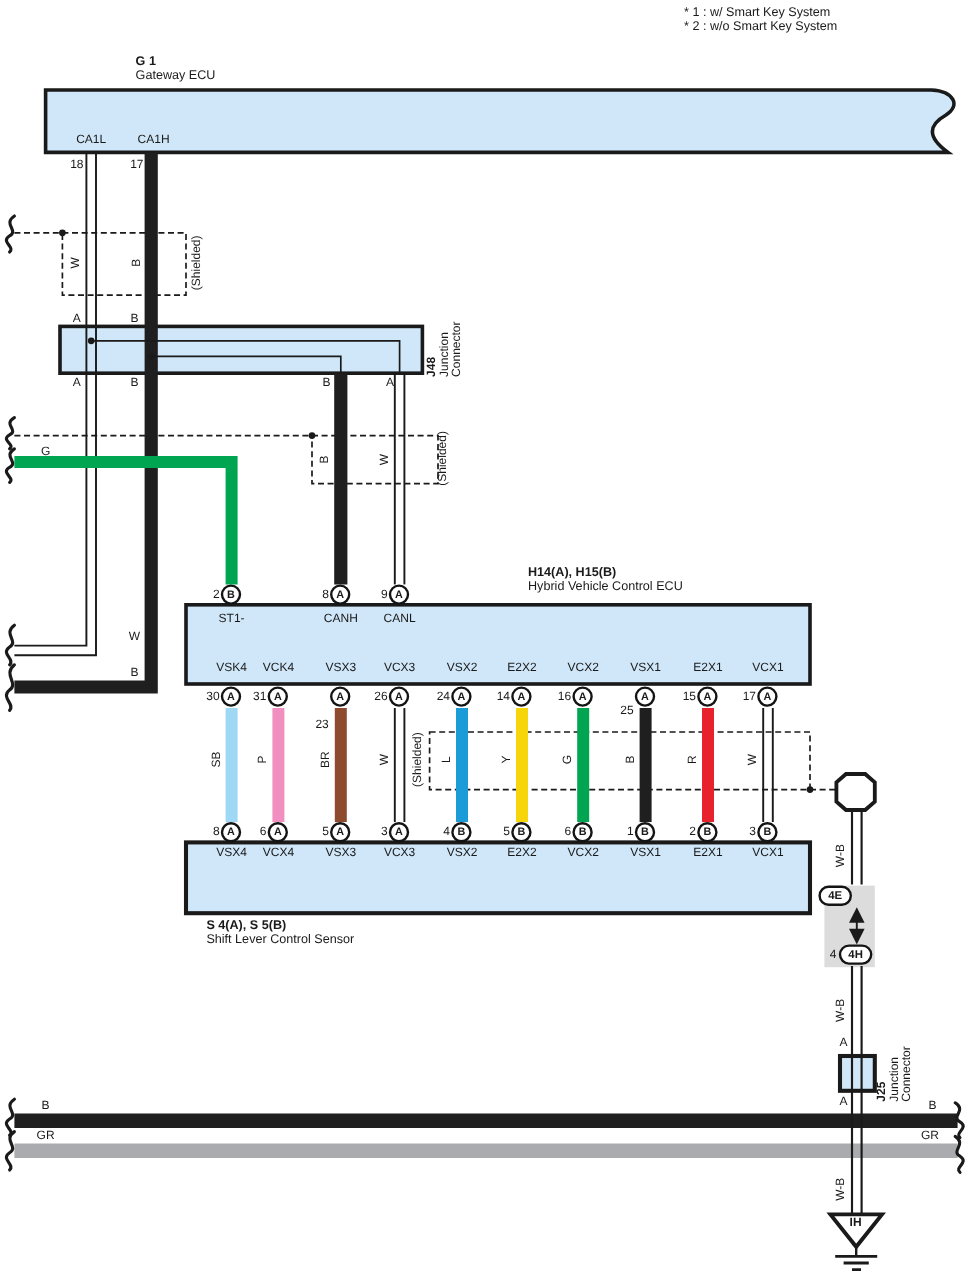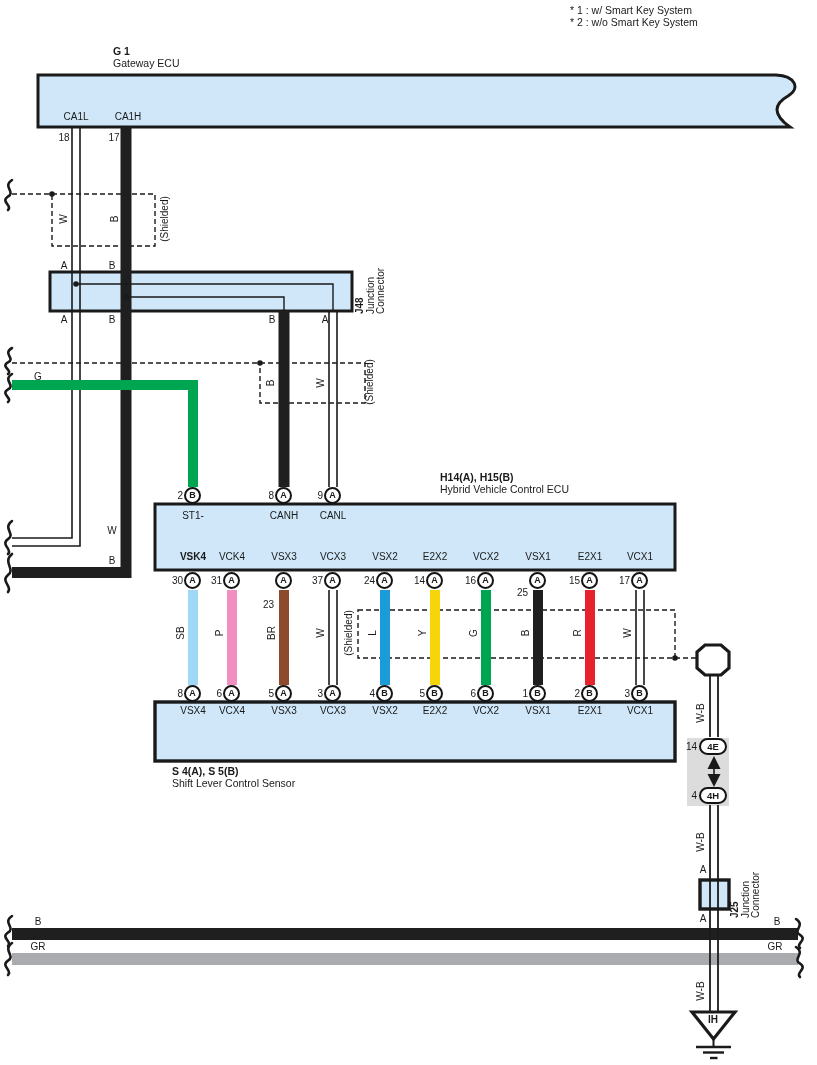--- a/index.html
+++ b/index.html
@@ -153,39 +153,39 @@
   <div class="hl c" style="left:193px;top:510px">ST1-</div>
   <div class="hl c" style="left:284px;top:510px">CANH</div>
   <div class="hl c" style="left:333px;top:510px">CANL</div>
   <div class="vl" style="left:349px;top:633px">(Shielded)</div>
 
   <div class="hl f11 bold" style="left:172px;top:766px">S 4(A), S 5(B)</div>
   <div class="hl f11" style="left:172px;top:778px">Shift Lever Control Sensor</div>
 
   <div class="vl" style="left:701px;top:713px">W-B</div>
   <div class="pnum" style="left:671px;top:741px">14</div>
-  <div class="oval" style="left:699px;top:738px">4E</div>
+  <div class="oval" style="left:682px;top:738px">4E</div>
   <div class="pnum" style="left:671px;top:790px">4</div>
   <div class="oval" style="left:699px;top:787px">4H</div>
   <div class="vl" style="left:701px;top:842px">W-B</div>
   <div class="hl c" style="left:703px;top:864px">A</div>
   <div class="hl c" style="left:703px;top:913px">A</div>
   <div class="vblock" style="left:746px;top:895px">
     <div class="bold">J25</div>
     <div>Junction</div>
     <div>Connector</div>
   </div>
   <div class="vl" style="left:701px;top:991px">W-B</div>
   <div class="hl c" style="left:713px;top:1014px;font-weight:600">IH</div>
 
   <div class="hl c" style="left:38px;top:916px">B</div>
   <div class="hl c" style="left:777px;top:916px">B</div>
   <div class="hl c" style="left:38px;top:941px">GR</div>
   <div class="hl c" style="left:775px;top:941px">GR</div>
-<div class="hl c" style="left: 193px; top: 551px; font-weight: bold;">VSK4</div>
+<div class="hl c" style="left: 193px; top: 551px;">VSK4</div>
     <div class="pnum" style="left: 157px; top: 575px;">30</div>
     <div class="pletter" style="left: 184px; top: 572px;">A</div>
     <div class="vl" style="left: 181px; top: 633px;">SB</div>
     <div class="pnum" style="left: 157px; top: 688px;">8</div>
     <div class="pletter" style="left: 184px; top: 685px;">A</div>
     <div class="hl c" style="left: 193px; top: 705px;">VSX4</div>
     <div class="hl c" style="left: 232px; top: 551px;">VCK4</div>
     <div class="pnum" style="left: 196px; top: 575px;">31</div>
     <div class="pletter" style="left: 223px; top: 572px;">A</div>
     <div class="vl" style="left: 220px; top: 633px;">P</div>
@@ -193,21 +193,21 @@
     <div class="pletter" style="left: 223px; top: 685px;">A</div>
     <div class="hl c" style="left: 232px; top: 705px;">VCX4</div>
     <div class="hl c" style="left: 284px; top: 551px;">VSX3</div>
     <div class="pnum" style="left: 248px; top: 575px; margin-top: 24px;">23</div>
     <div class="pletter" style="left: 275px; top: 572px;">A</div>
     <div class="vl" style="left: 272px; top: 633px;">BR</div>
     <div class="pnum" style="left: 248px; top: 688px;">5</div>
     <div class="pletter" style="left: 275px; top: 685px;">A</div>
     <div class="hl c" style="left: 284px; top: 705px;">VSX3</div>
     <div class="hl c" style="left: 333px; top: 551px;">VCX3</div>
-    <div class="pnum" style="left: 297px; top: 575px;">37</div>
+    <div class="pnum" style="left: 297px; top: 575px;">26</div>
     <div class="pletter" style="left: 324px; top: 572px;">A</div>
     <div class="vl" style="left: 321px; top: 633px;">W</div>
     <div class="pnum" style="left: 297px; top: 688px;">3</div>
     <div class="pletter" style="left: 324px; top: 685px;">A</div>
     <div class="hl c" style="left: 333px; top: 705px;">VCX3</div>
     <div class="hl c" style="left: 385px; top: 551px;">VSX2</div>
     <div class="pnum" style="left: 349px; top: 575px;">24</div>
     <div class="pletter" style="left: 376px; top: 572px;">A</div>
     <div class="vl" style="left: 373px; top: 633px;">L</div>
     <div class="pnum" style="left: 349px; top: 688px;">4</div>

